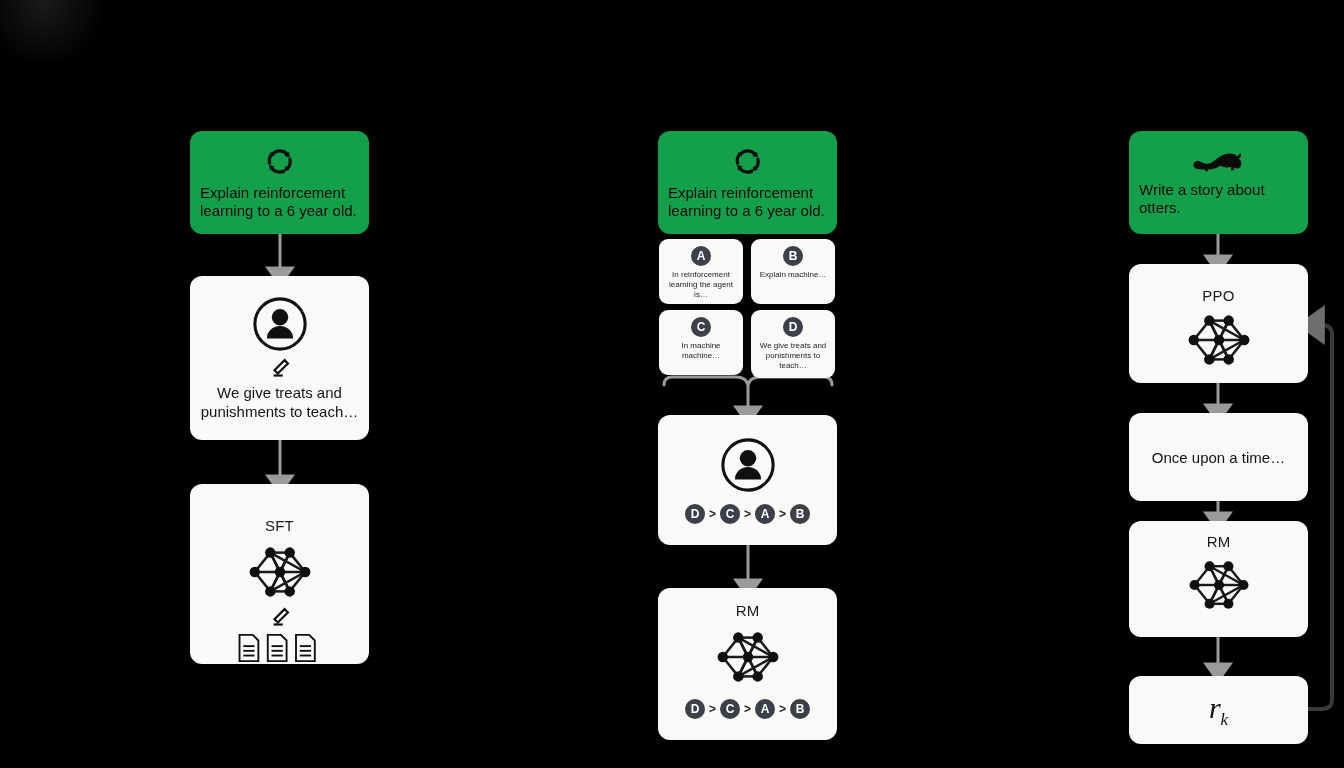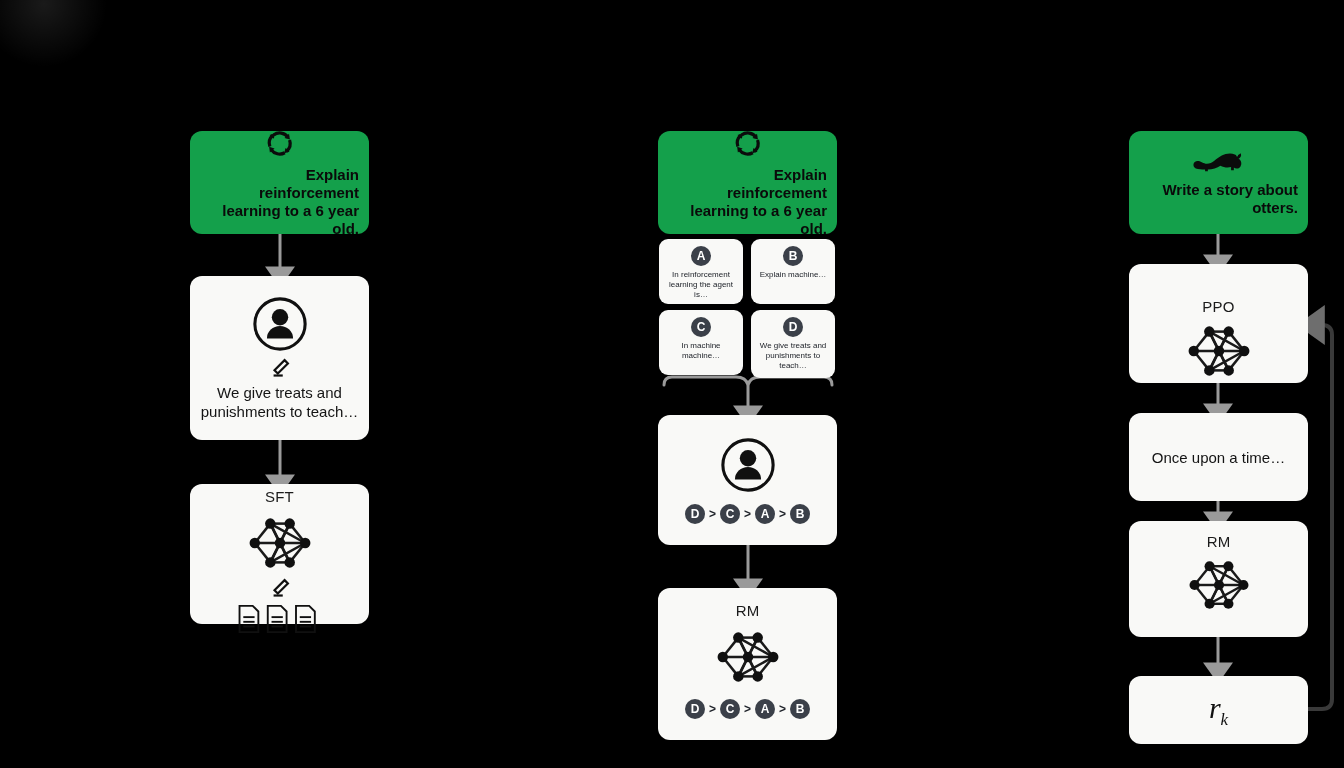--- a/index.html
+++ b/index.html
@@ -36,25 +36,24 @@
     color: #0d0d0d;
   }
   .box-title {
     font-size: 15px;
     color: #1b1b1b;
     letter-spacing: 0.2px;
   }
   .prompt-text {
     font-size: 15px;
     line-height: 18px;
-    text-align: right;
-    font-weight: 700;
+    text-align: left;
+    font-weight: 400;
     color: #0a0a0a;
     padding: 0 10px;
-    margin-left: 12px;
   }
   .body-text {
     font-size: 15px;
     line-height: 19px;
     text-align: center;
     color: #141414;
     padding: 0 10px;
   }
 
   
@@ -185,21 +184,21 @@
     </span>
     <span class="icon-wrap" style="margin:4px 0 4px 0;">
       <svg width="22" height="22" viewBox="0 0 24 24">
         <path d="M17 3.4 L20.6 7 L9.6 18 L6 14.4 z" fill="none" stroke="#101010" stroke-width="2.4"></path>
         <line x1="5" y1="20.2" x2="15" y2="20.2" stroke="#101010" stroke-width="2.4"></line>
       </svg>
     </span>
     <div class="body-text">We give treats and punishments to teach…</div>
   </div>
 
-  <div class="box white" style="left:190px; top:484px; width:179px; height:140px; justify-content:center; padding-top:14px;">
+  <div class="box white" style="left:190px; top:484px; width:179px; height:180px; justify-content:flex-end; padding-top:14px;">
     <div class="box-title">SFT</div>
     <span class="icon-wrap" style="margin-top:6px;">
       <svg width="82" height="64" viewBox="0 0 84 66">
         <g stroke="#1a1a1a" stroke-width="2.6">
           <line x1="16" y1="33" x2="32" y2="13"></line>
             <line x1="16" y1="33" x2="42" y2="33"></line>
           <line x1="16" y1="33" x2="32" y2="53"></line>
           <line x1="32" y1="13" x2="42" y2="33"></line>
             <line x1="32" y1="13" x2="68" y2="33"></line>
           <line x1="32" y1="13" x2="52" y2="13"></line>
@@ -354,21 +353,21 @@
                  C38 5 44 4 48 6 C51 7.5 53 6 54 4.5 C55.5 6 55 9 52 10.5
                  C55 12 56 16 54 19 C52.5 21.3 49 21.6 47 20 L47 23 L44 23 L44 19.5
                  C40 20.4 36 19.8 32.5 18 C29 20.6 24 22 19 22 L19 24 L16 24 L16 22
                  C12 22 9 22 6 21 Z" fill="#0b0b0b"></path>
         <circle cx="50.5" cy="7" r="1" fill="#14a04b"></circle>
       </svg>
     </span>
     <div class="prompt-text">Write a story about otters.</div>
   </div>
 
-  <div class="box white" style="left:1129px; top:264px; width:179px; height:119px; justify-content:flex-end; padding-top:12px;">
+  <div class="box white" style="left:1129px; top:264px; width:179px; height:119px; justify-content:center; padding-top:12px;">
     <div class="box-title">PPO</div>
     <span class="icon-wrap" style="margin-top:4px;">
       <svg width="82" height="64" viewBox="0 0 84 66">
         <g stroke="#1a1a1a" stroke-width="2.6">
           <line x1="16" y1="33" x2="32" y2="13"></line>
             <line x1="16" y1="33" x2="42" y2="33"></line>
           <line x1="16" y1="33" x2="32" y2="53"></line>
           <line x1="32" y1="13" x2="42" y2="33"></line>
             <line x1="32" y1="13" x2="68" y2="33"></line>
           <line x1="32" y1="13" x2="52" y2="13"></line>

